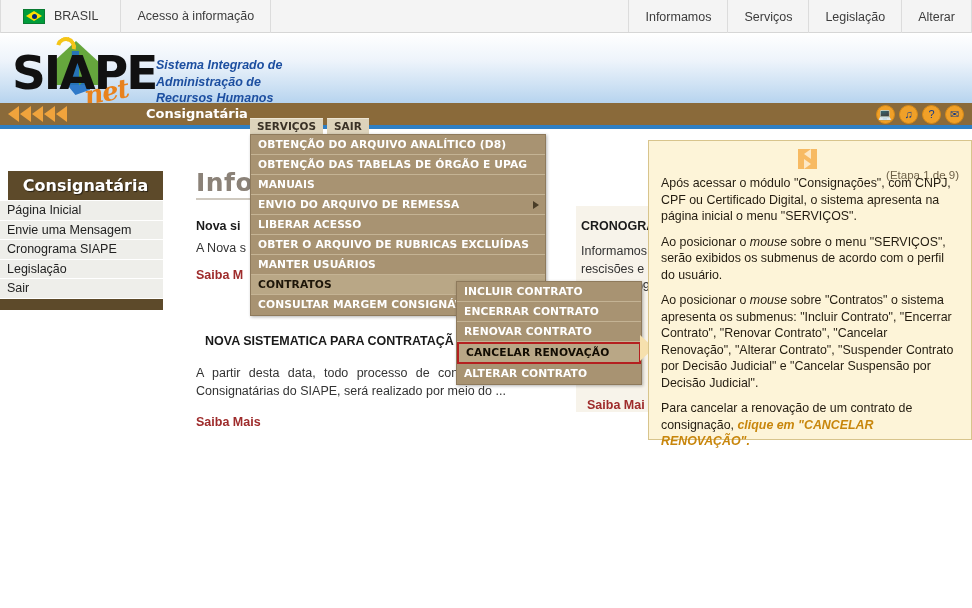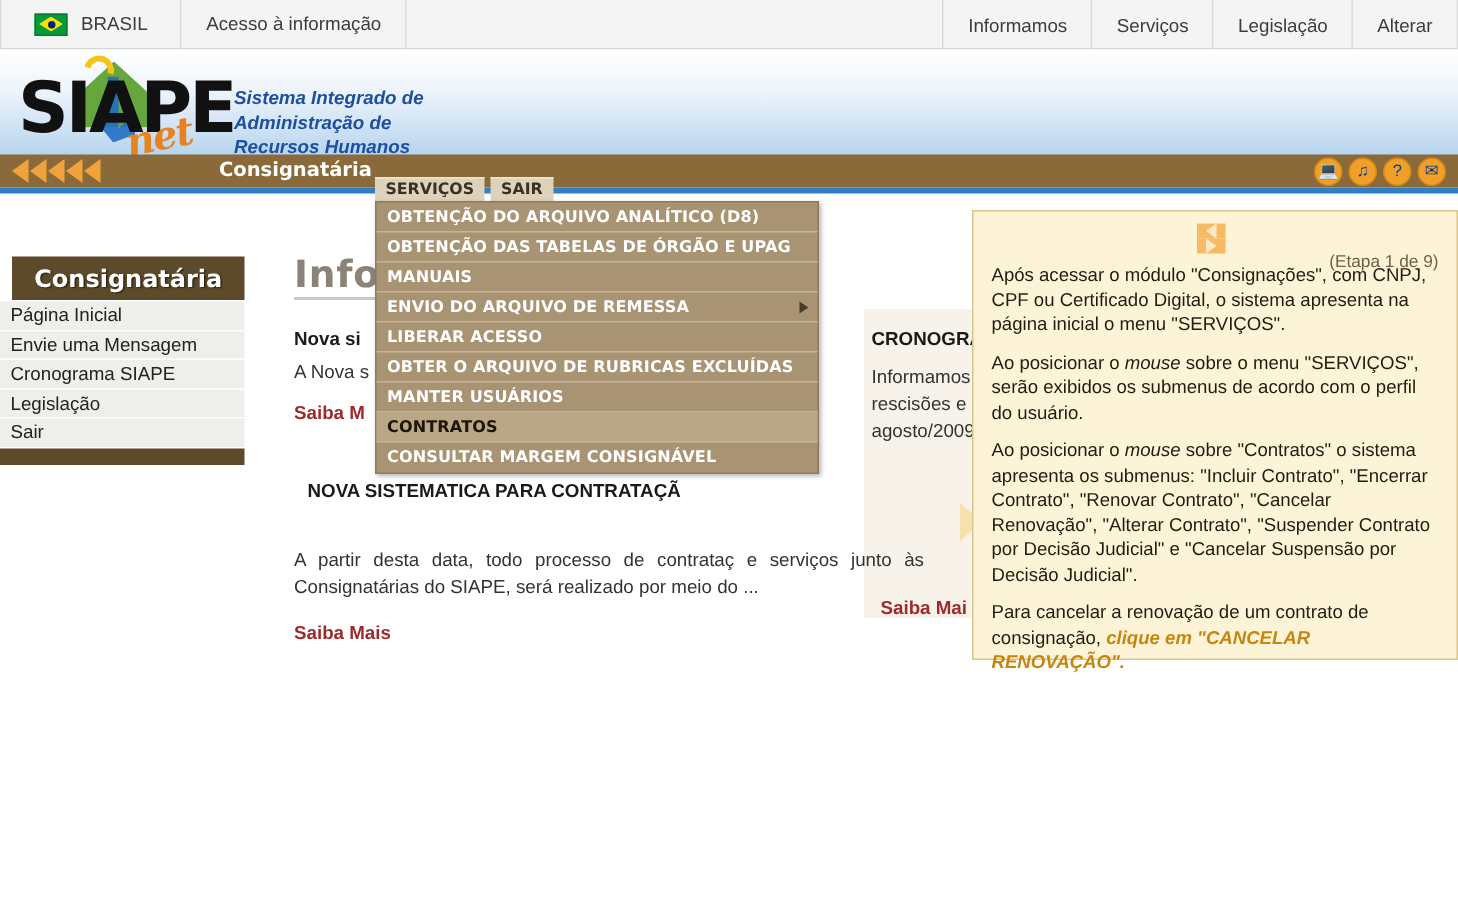--- a/index.html
+++ b/index.html
@@ -160,21 +160,21 @@
   .art-b { font-size: 12.5px; color: #333; line-height: 1.35; }
   .art-l { font-size: 12.5px; font-weight: bold; color: #9e2b2b; }
 
   .col1-h { left: 196px; top: 219px; }
   .col1-b { left: 196px; top: 240px; width: 290px; }
   .col1-l { left: 196px; top: 268px; }
 
   .col2-h { left: 581px; top: 219px; }
   .col2-b { left: 581px; top: 243px; width: 320px; line-height: 1.42; }
 
-  .wide-h { left: 205px; top: 320px; }
+  .wide-h { left: 205px; top: 334px; }
   .wide-b { left: 196px; top: 365px; width: 420px; text-align: justify; line-height: 1.42; }
   .wide-l { left: 196px; top: 415px; }
   .col2-l { left: 587px; top: 398px; }
 
   .card2 {
     position: absolute; left: 576px; top: 206px; width: 332px; height: 206px;
     background: #f7f3ea;
   }
 
   
@@ -370,20 +370,27 @@
       <span>ENVIO DO ARQUIVO DE REMESSA</span>
       <span class="caret"></span>
     </div>
     <div class="mi">LIBERAR ACESSO</div>
     <div class="mi">OBTER O ARQUIVO DE RUBRICAS EXCLUÍDAS</div>
     <div class="mi">MANTER USUÁRIOS</div>
     <div class="mi active">CONTRATOS</div>
     <div class="mi">CONSULTAR MARGEM CONSIGNÁVEL</div>
   </div>
 
+  <div class="menu menu-sub">
+    <div class="mi">INCLUIR CONTRATO</div>
+    <div class="mi">ENCERRAR CONTRATO</div>
+    <div class="mi">RENOVAR CONTRATO</div>
+    <div class="mi hi">CANCELAR RENOVAÇÃO</div>
+    <div class="mi">ALTERAR CONTRATO</div>
+  </div>
   <div class="callout-arrow"></div>
 
   <div class="tip">
     <div class="tip-head">
       <div class="navbtn">
           <span class="t-l"></span>
         </div>
       <div class="navbtn">
           <span class="t-r"></span>
         </div>

